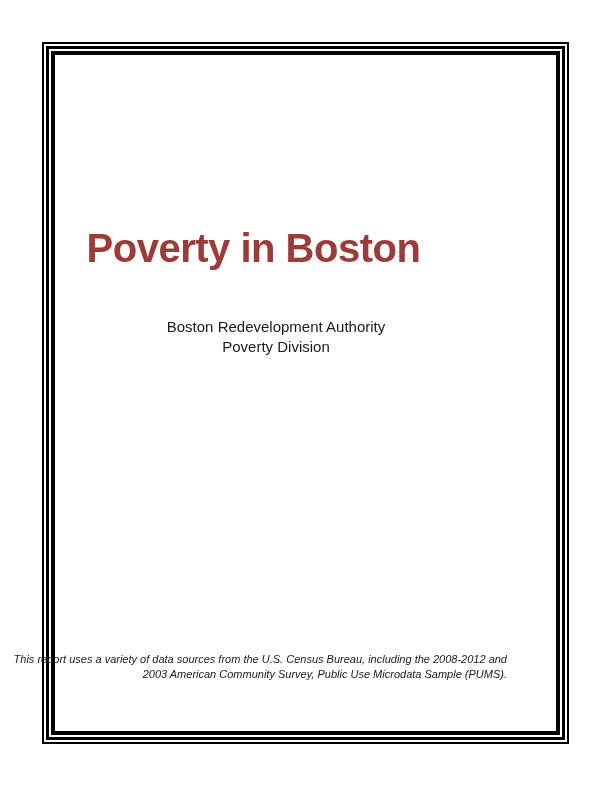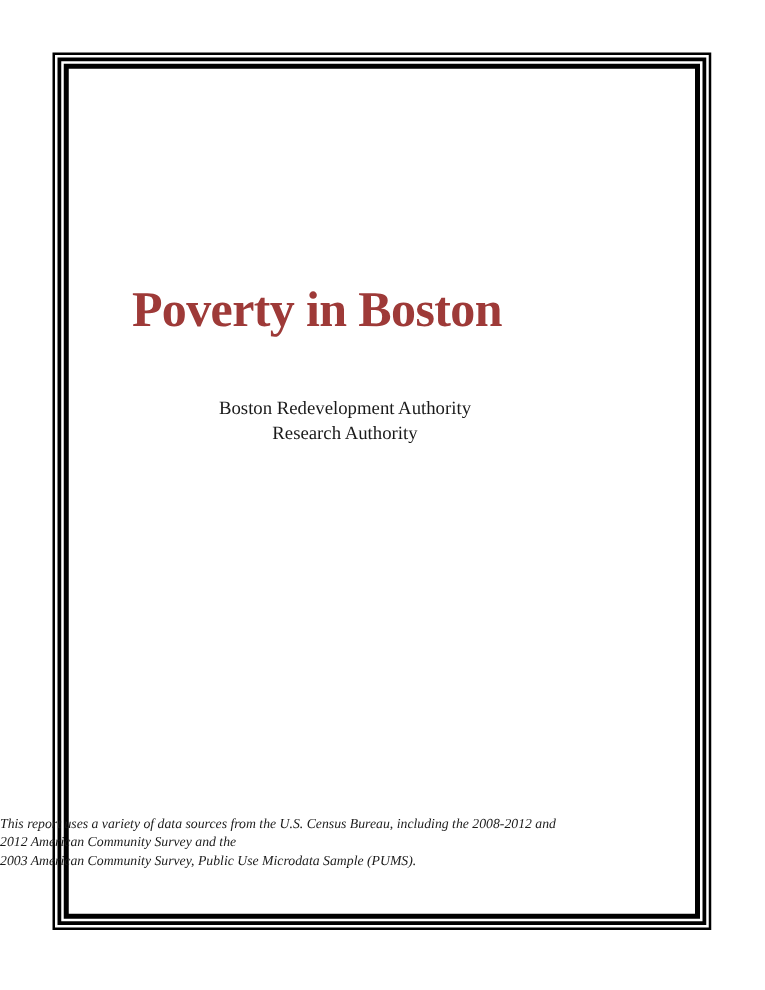--- a/index.html
+++ b/index.html
@@ -38,21 +38,20 @@
     height: 100%;
     box-sizing: border-box;
     border: 4px solid #000000;
   }
   .content {
     position: absolute;
     left: 0;
     top: 0;
     width: 507px;
     height: 792px;
-    font-family: Liberation Serif, serif;
   }
   .title {
     position: absolute;
     left: 0;
     right: 0;
     top: 226px;
     text-align: center;
     font-size: 40px;
     line-height: 44px;
     font-weight: bold;
@@ -68,21 +67,21 @@
     font-size: 15px;
     line-height: 20px;
     color: #1a1a1a;
     margin-left: 45px;
   }
   .source-note {
     position: absolute;
     left: 0;
     right: 0;
     top: 652px;
-    text-align: left;
+    text-align: right;
     font-size: 11px;
     line-height: 15px;
     font-style: italic;
     color: #1a1a1a;
   }
   .nowrap { white-space: nowrap; }
 </style>
 </head>
 <body>
 
@@ -93,23 +92,22 @@
       <div class="frame-inner"></div>
     </div>
   </div>
 
   <div class="content">
 
     <h1 class="title" style="color: rgb(158, 58, 56);">Poverty in Boston</h1>
 
     <div class="subtitle">
       <div class="nowrap">Boston Redevelopment Authority</div>
-      <div class="nowrap">Research Authority</div>
+      <div class="nowrap">Poverty Division</div>
     </div>
 
     <div class="source-note">
       <div class="nowrap">This report uses a variety of data sources from the U.S. Census Bureau, including the 2008-2012 and</div>
-      <div class="nowrap">2012 American Community Survey and the</div>
       <div class="nowrap">2003 American Community Survey, Public Use Microdata Sample (PUMS).</div>
     </div>
 
   </div>
 </div>
 
 </body></html>

